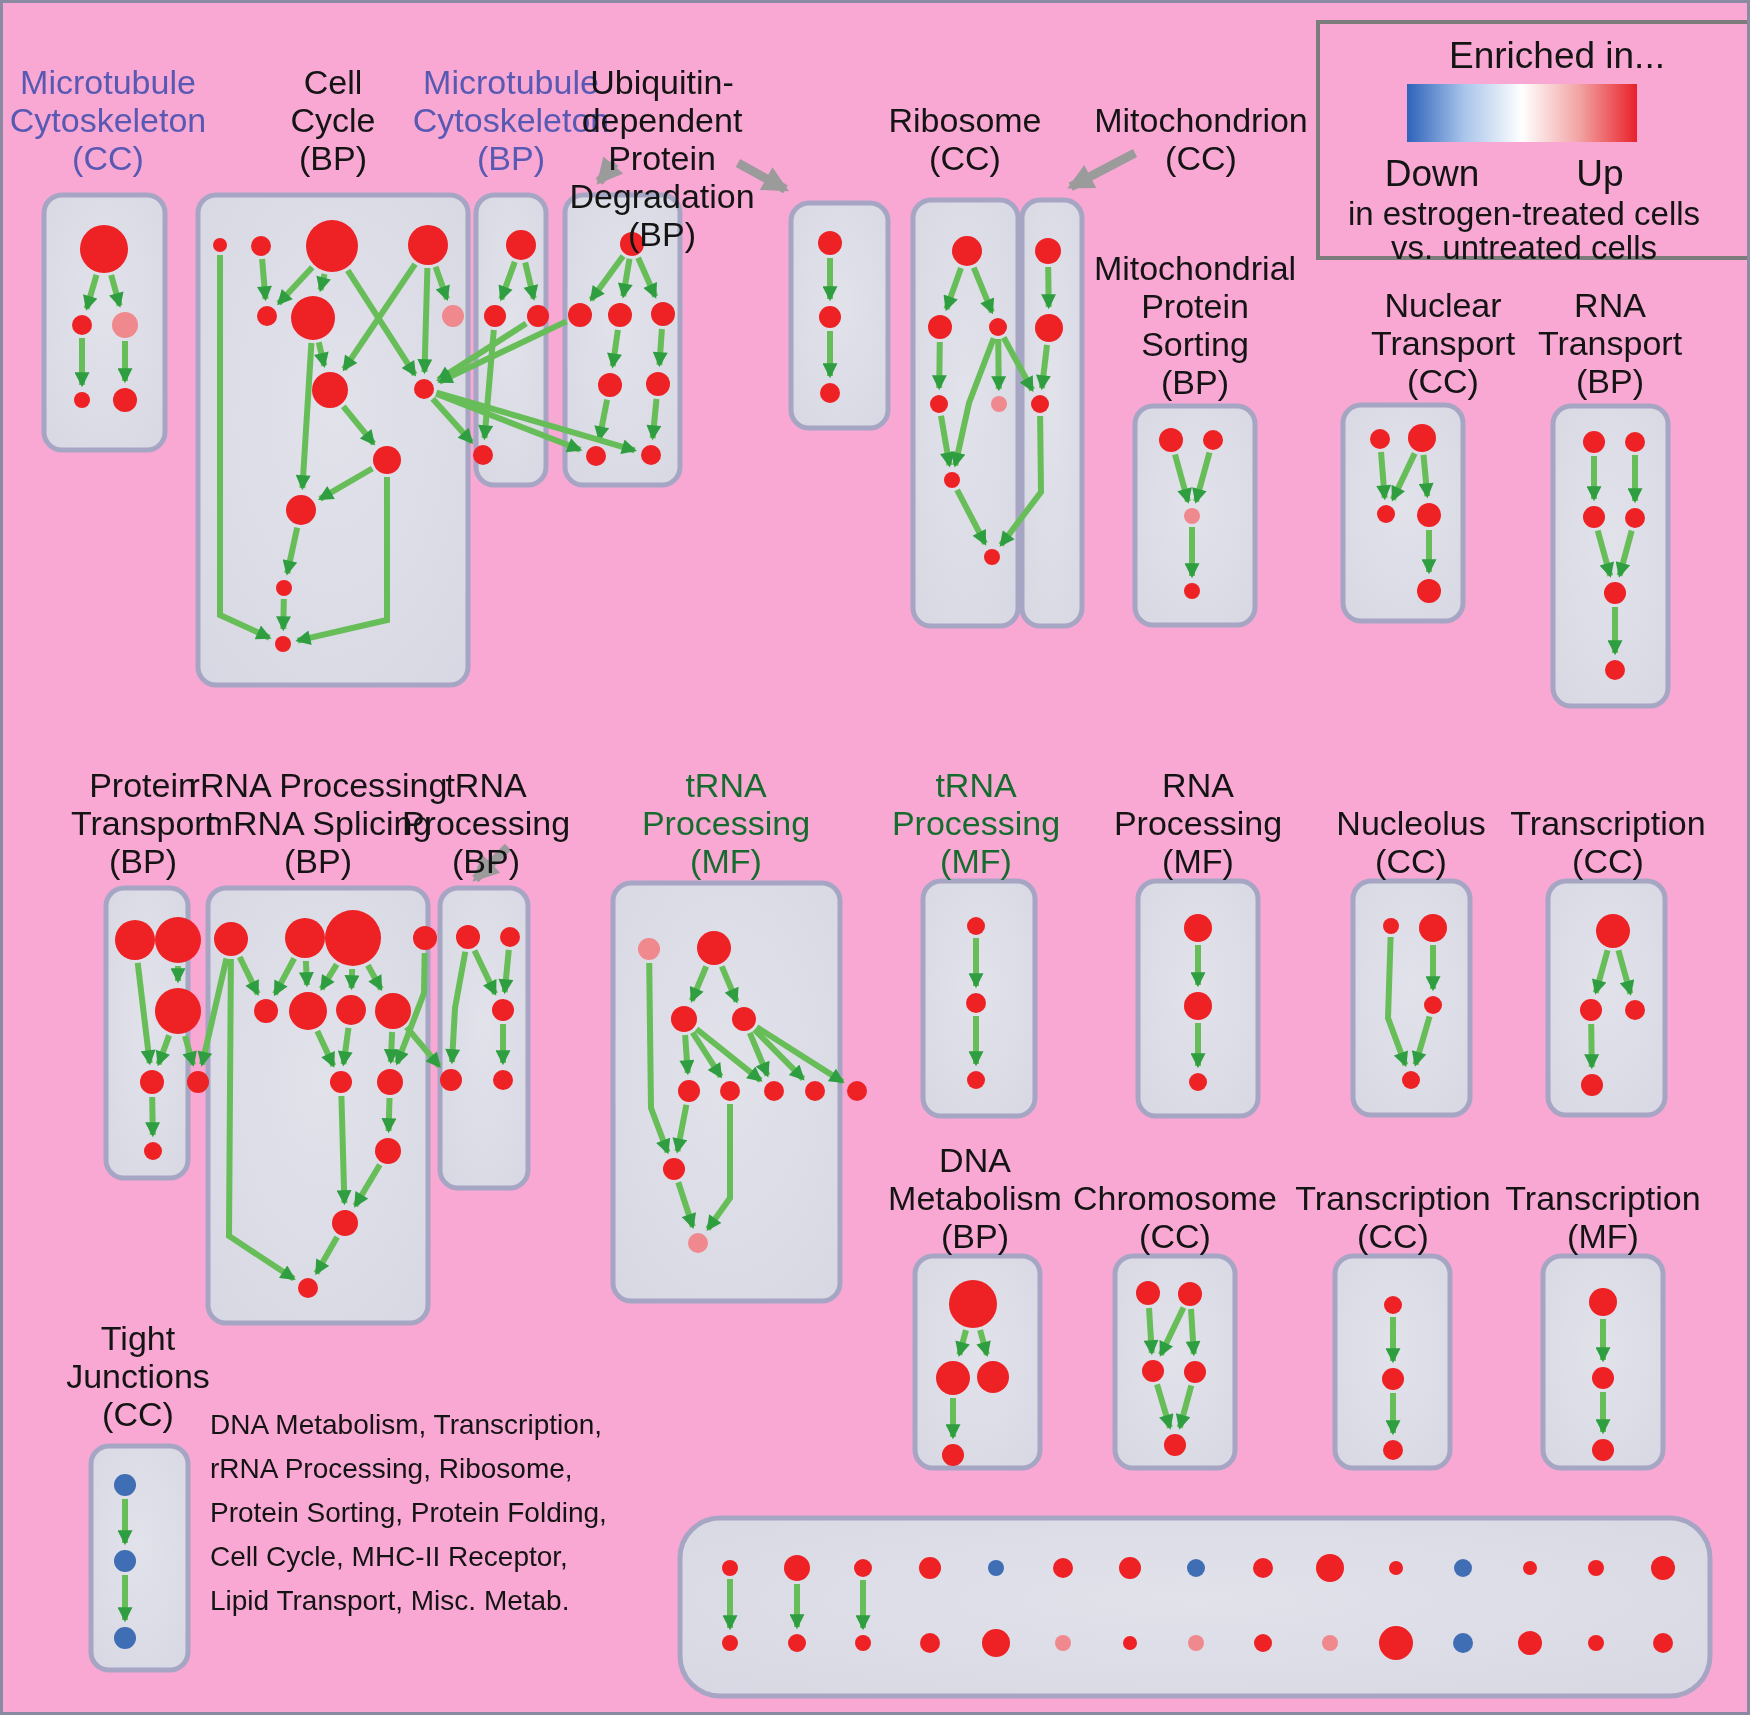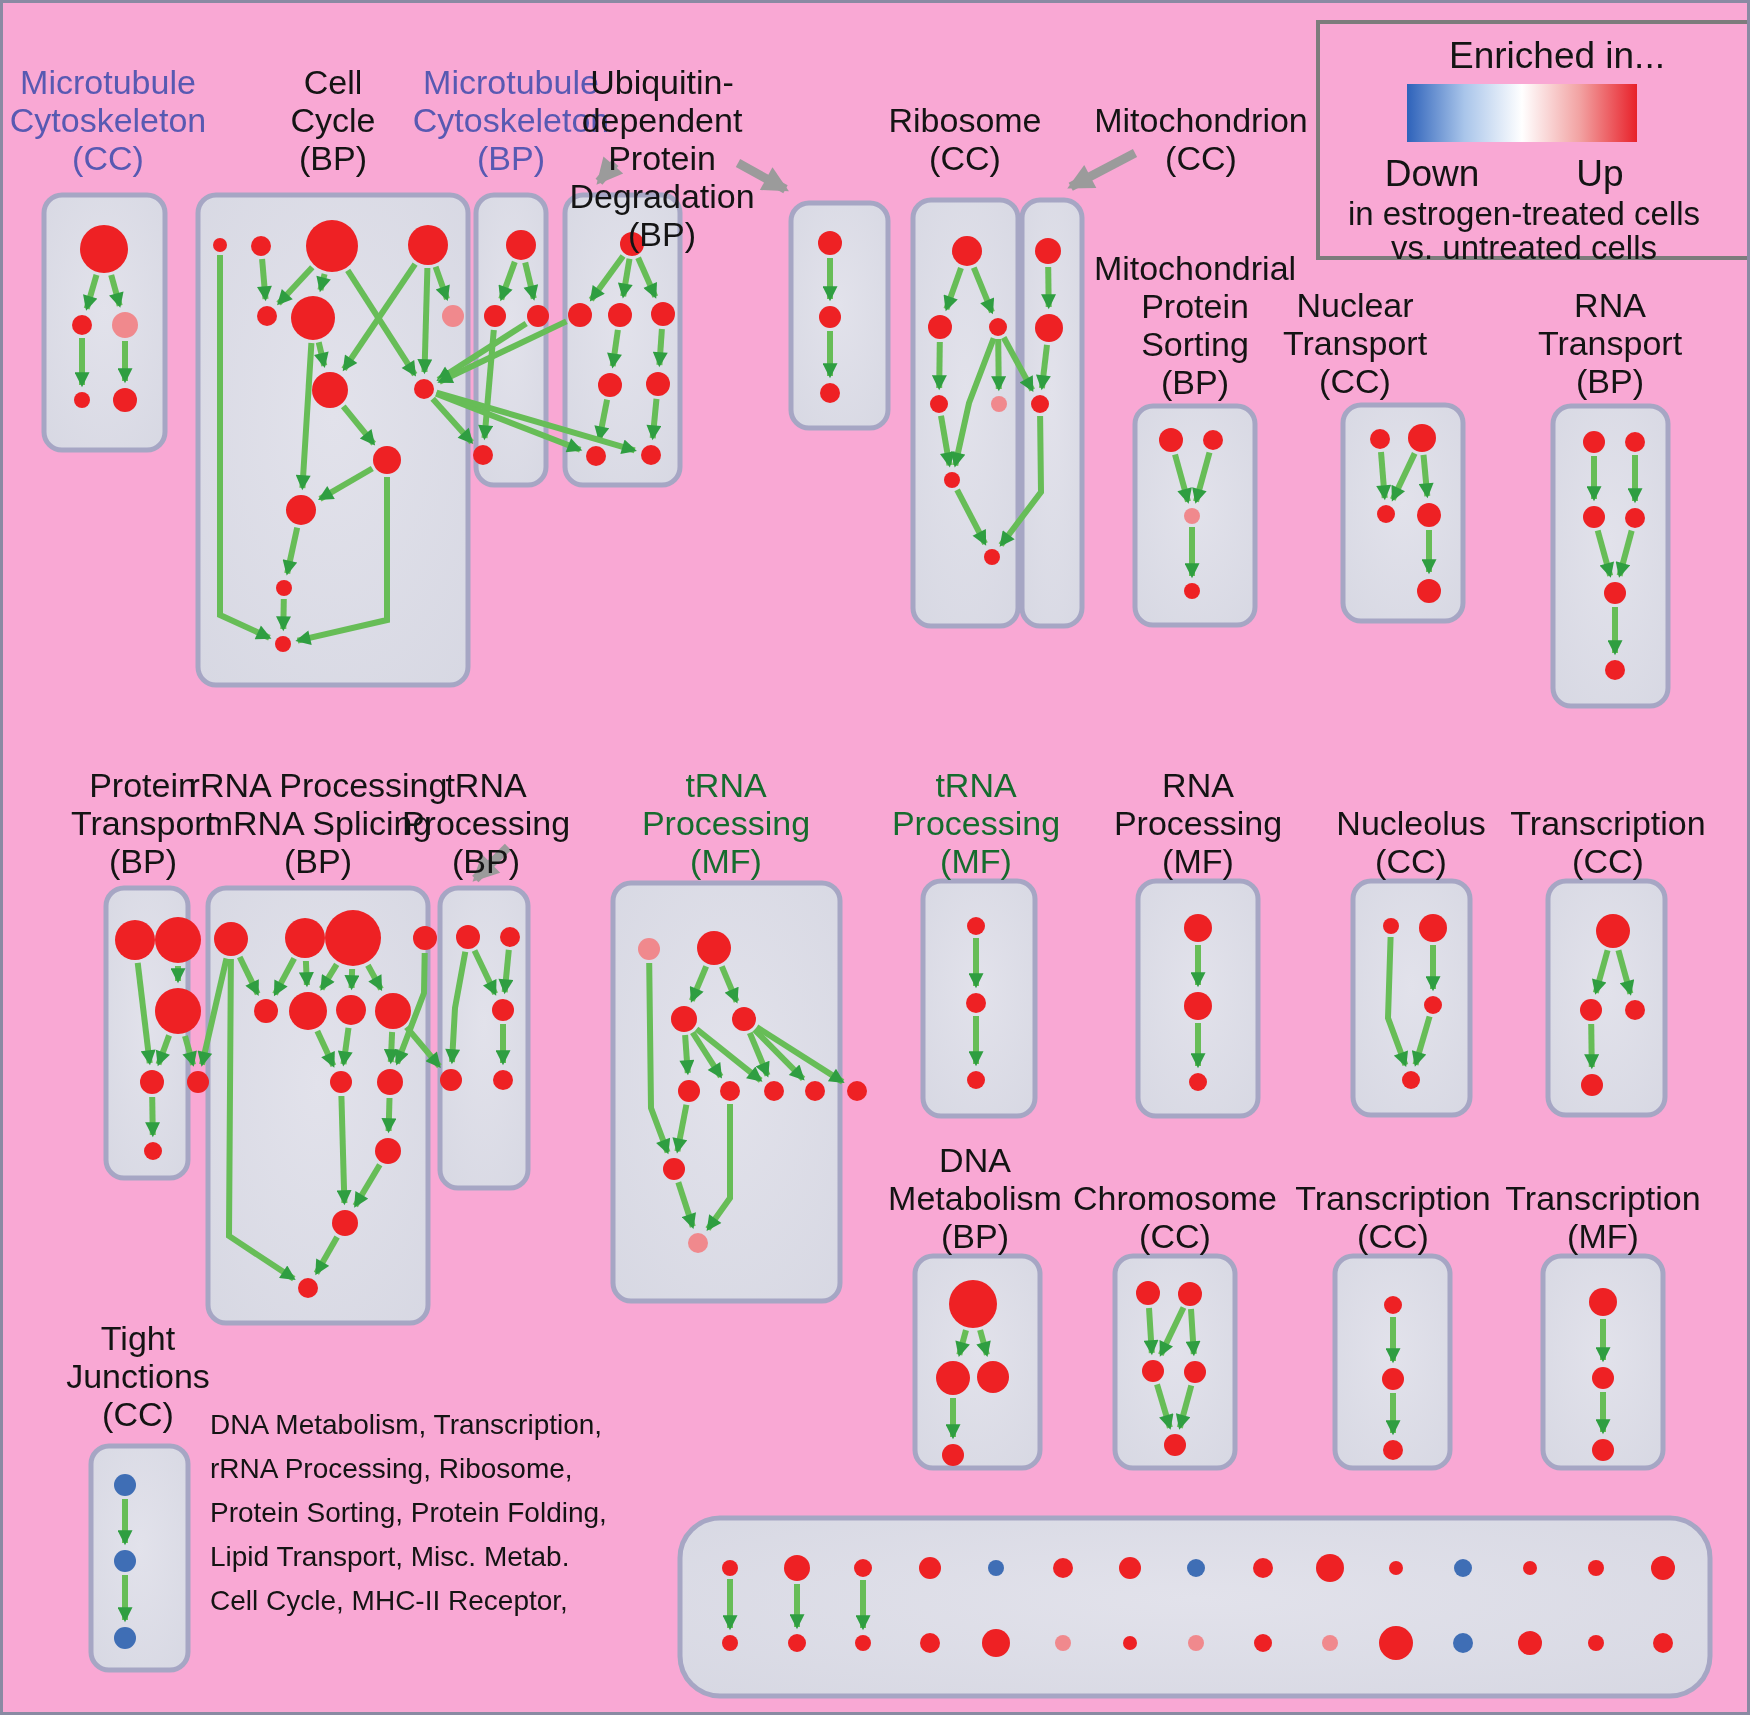--- a/index.html
+++ b/index.html
@@ -408,21 +408,21 @@
       <div class="cluster-label lbl-black" style="left: 1198px; top: 98px;">
         <div>Mitochondrion</div>
         <div>(CC)</div>
       </div>
       <div class="cluster-label lbl-black" style="left: 1192px; top: 246px;">
         <div>Mitochondrial</div>
         <div>Protein</div>
         <div>Sorting</div>
         <div>(BP)</div>
       </div>
-      <div class="cluster-label lbl-black" style="left: 1352px; top: 283px;">
+      <div class="cluster-label lbl-black" style="left: 1440px; top: 283px;">
         <div>Nuclear</div>
         <div>Transport</div>
         <div>(CC)</div>
       </div>
       <div class="cluster-label lbl-black" style="left: 1607px; top: 283px;">
         <div>RNA</div>
         <div>Transport</div>
         <div>(BP)</div>
       </div>
       <div class="cluster-label lbl-black" style="left: 140px; top: 763px;">
@@ -493,16 +493,16 @@
     <div class="legend-downup" id="legend-down" style="left: 112px; top: 129px; transform: translateX(-50%);">Down</div>
     <div class="legend-downup" id="legend-up" style="left: 280px; top: 129px; transform: translateX(-50%);">Up</div>
     <div class="legend-caption" id="legend-cap1" style="left: 204px; top: 171px;">in estrogen-treated cells</div>
     <div class="legend-caption" id="legend-cap2" style="left: 204px; top: 205px;">vs. untreated cells</div>
   </div>
 
   <div id="misc-text" style="left: 207px; top: 1400px;">
     <span>DNA Metabolism, Transcription,</span>
     <span>rRNA Processing, Ribosome,</span>
     <span>Protein Sorting, Protein Folding,</span>
+    <span>Cell Cycle, MHC-II Receptor,</span>
     <span>Lipid Transport, Misc. Metab.</span>
-    <span>Cell Cycle, MHC-II Receptor,</span>
   </div>
 </div>
 
 </body></html>

